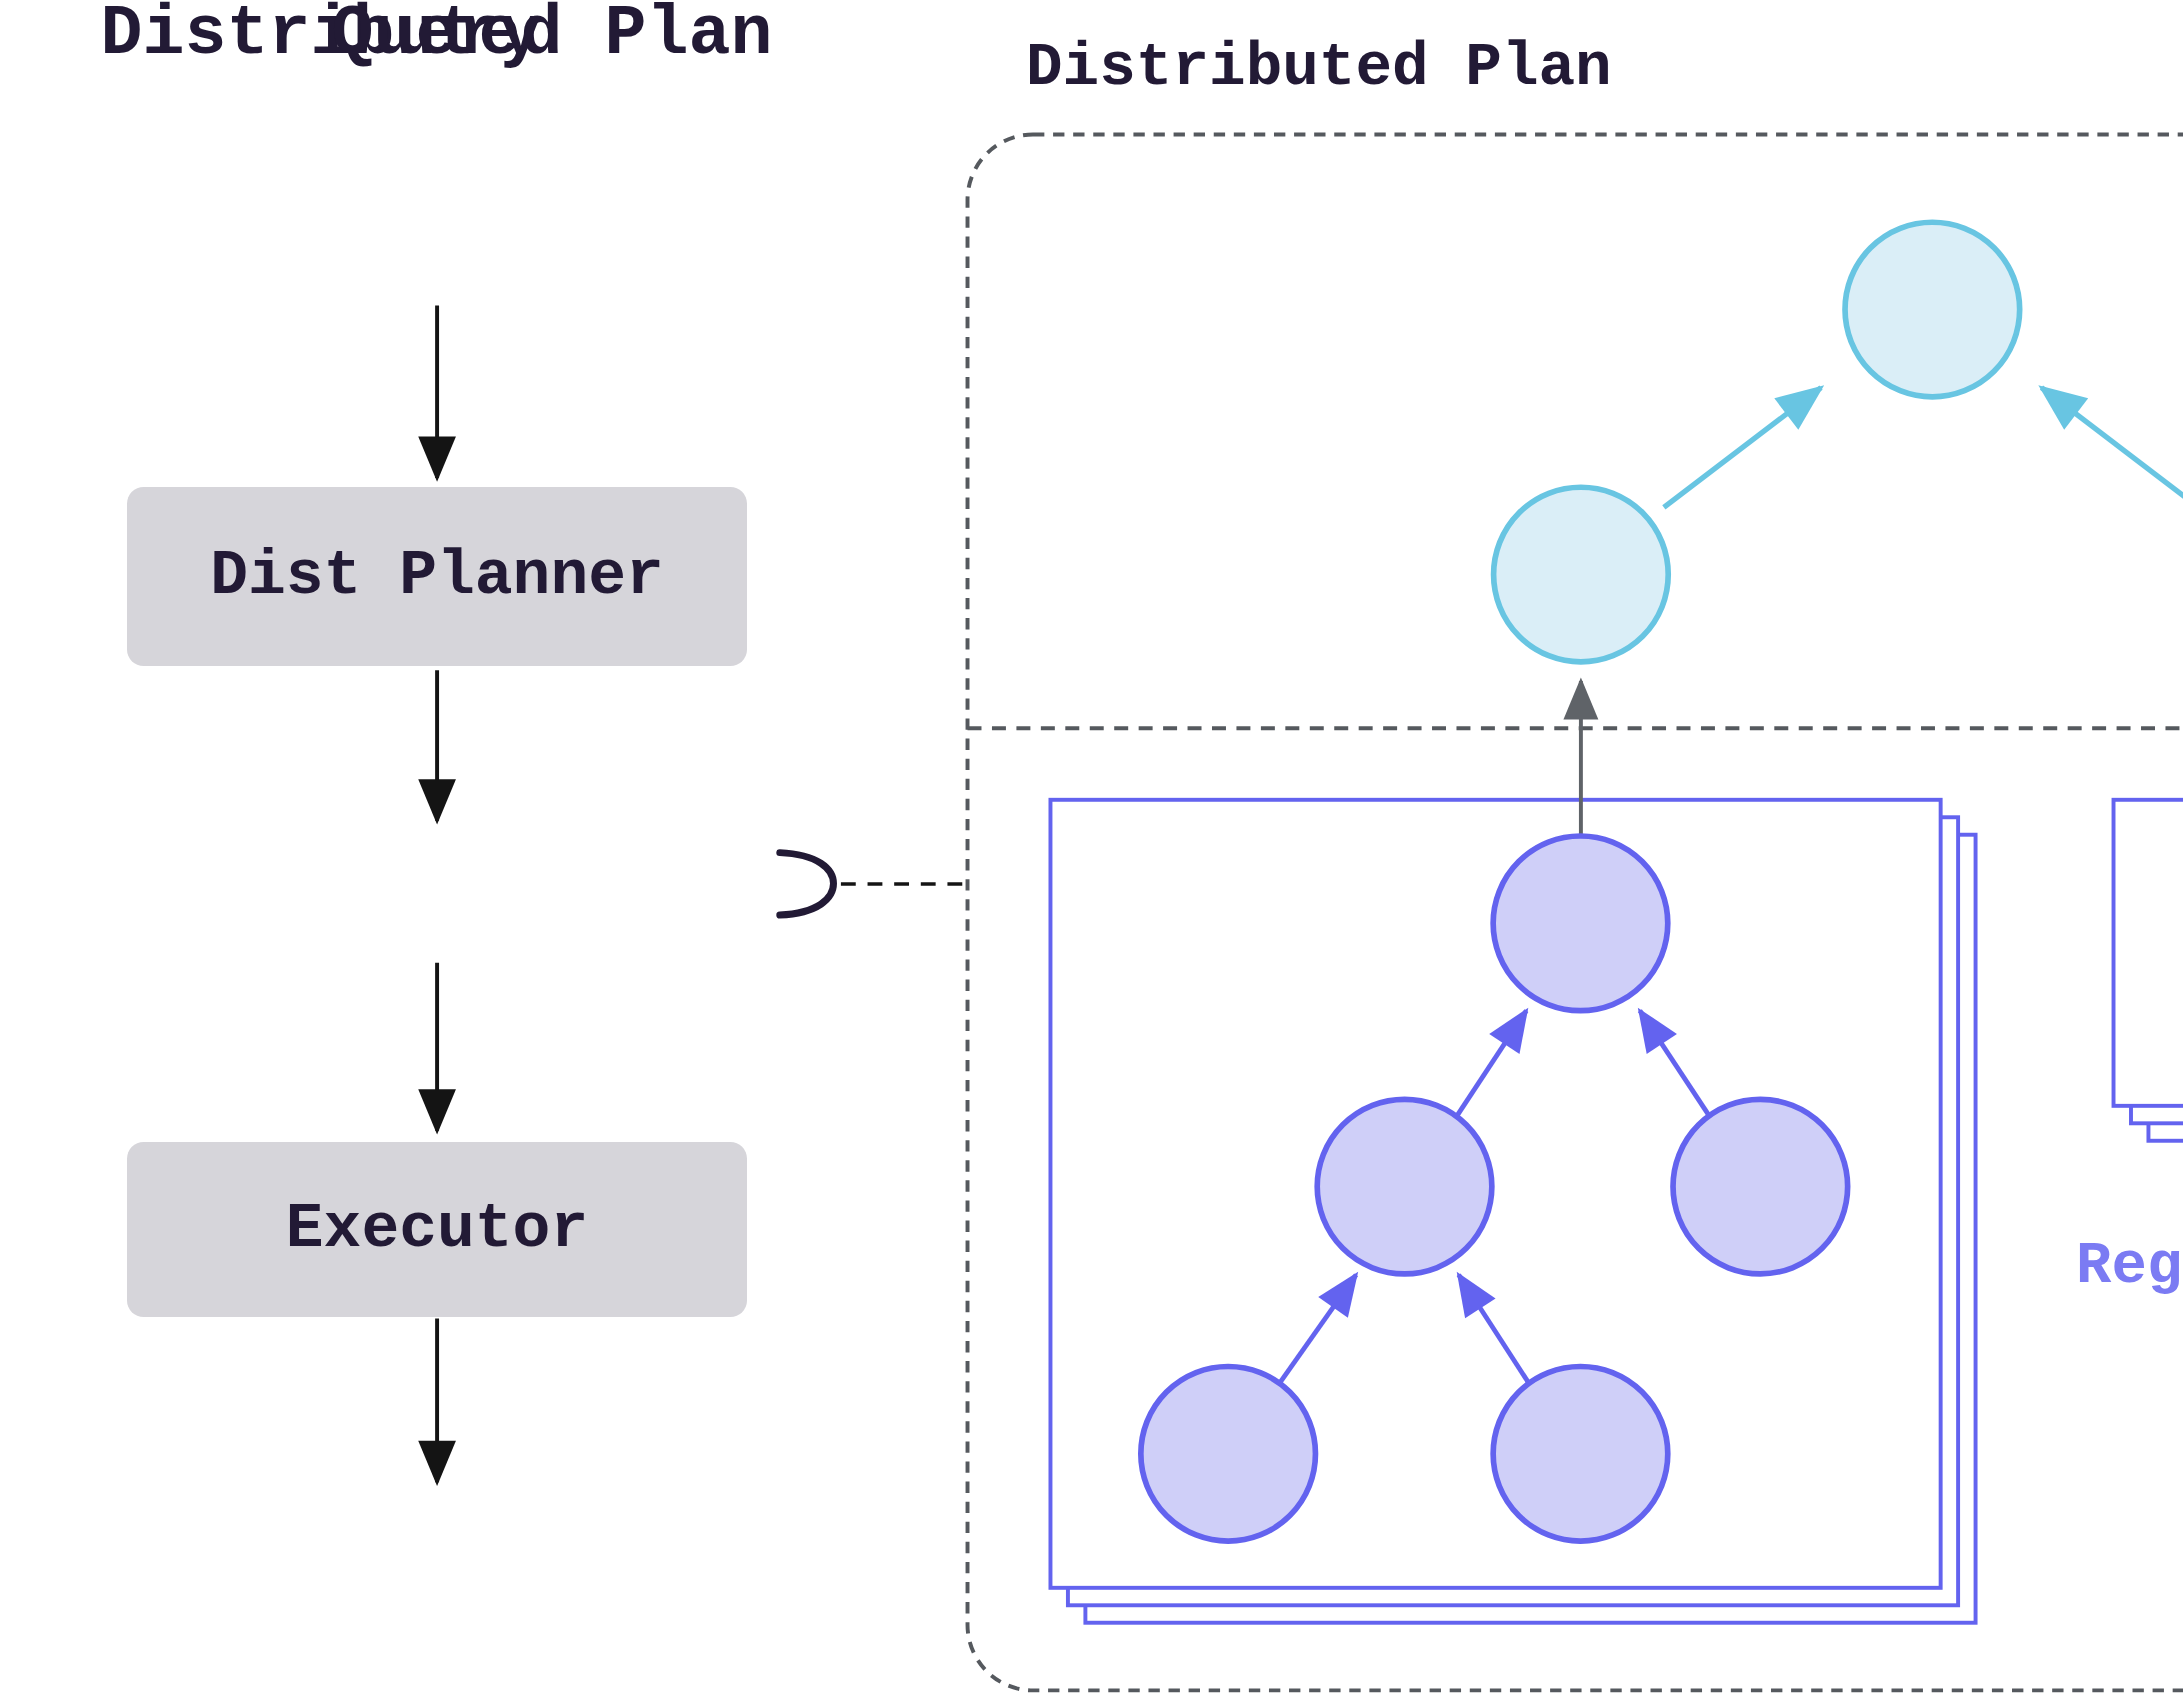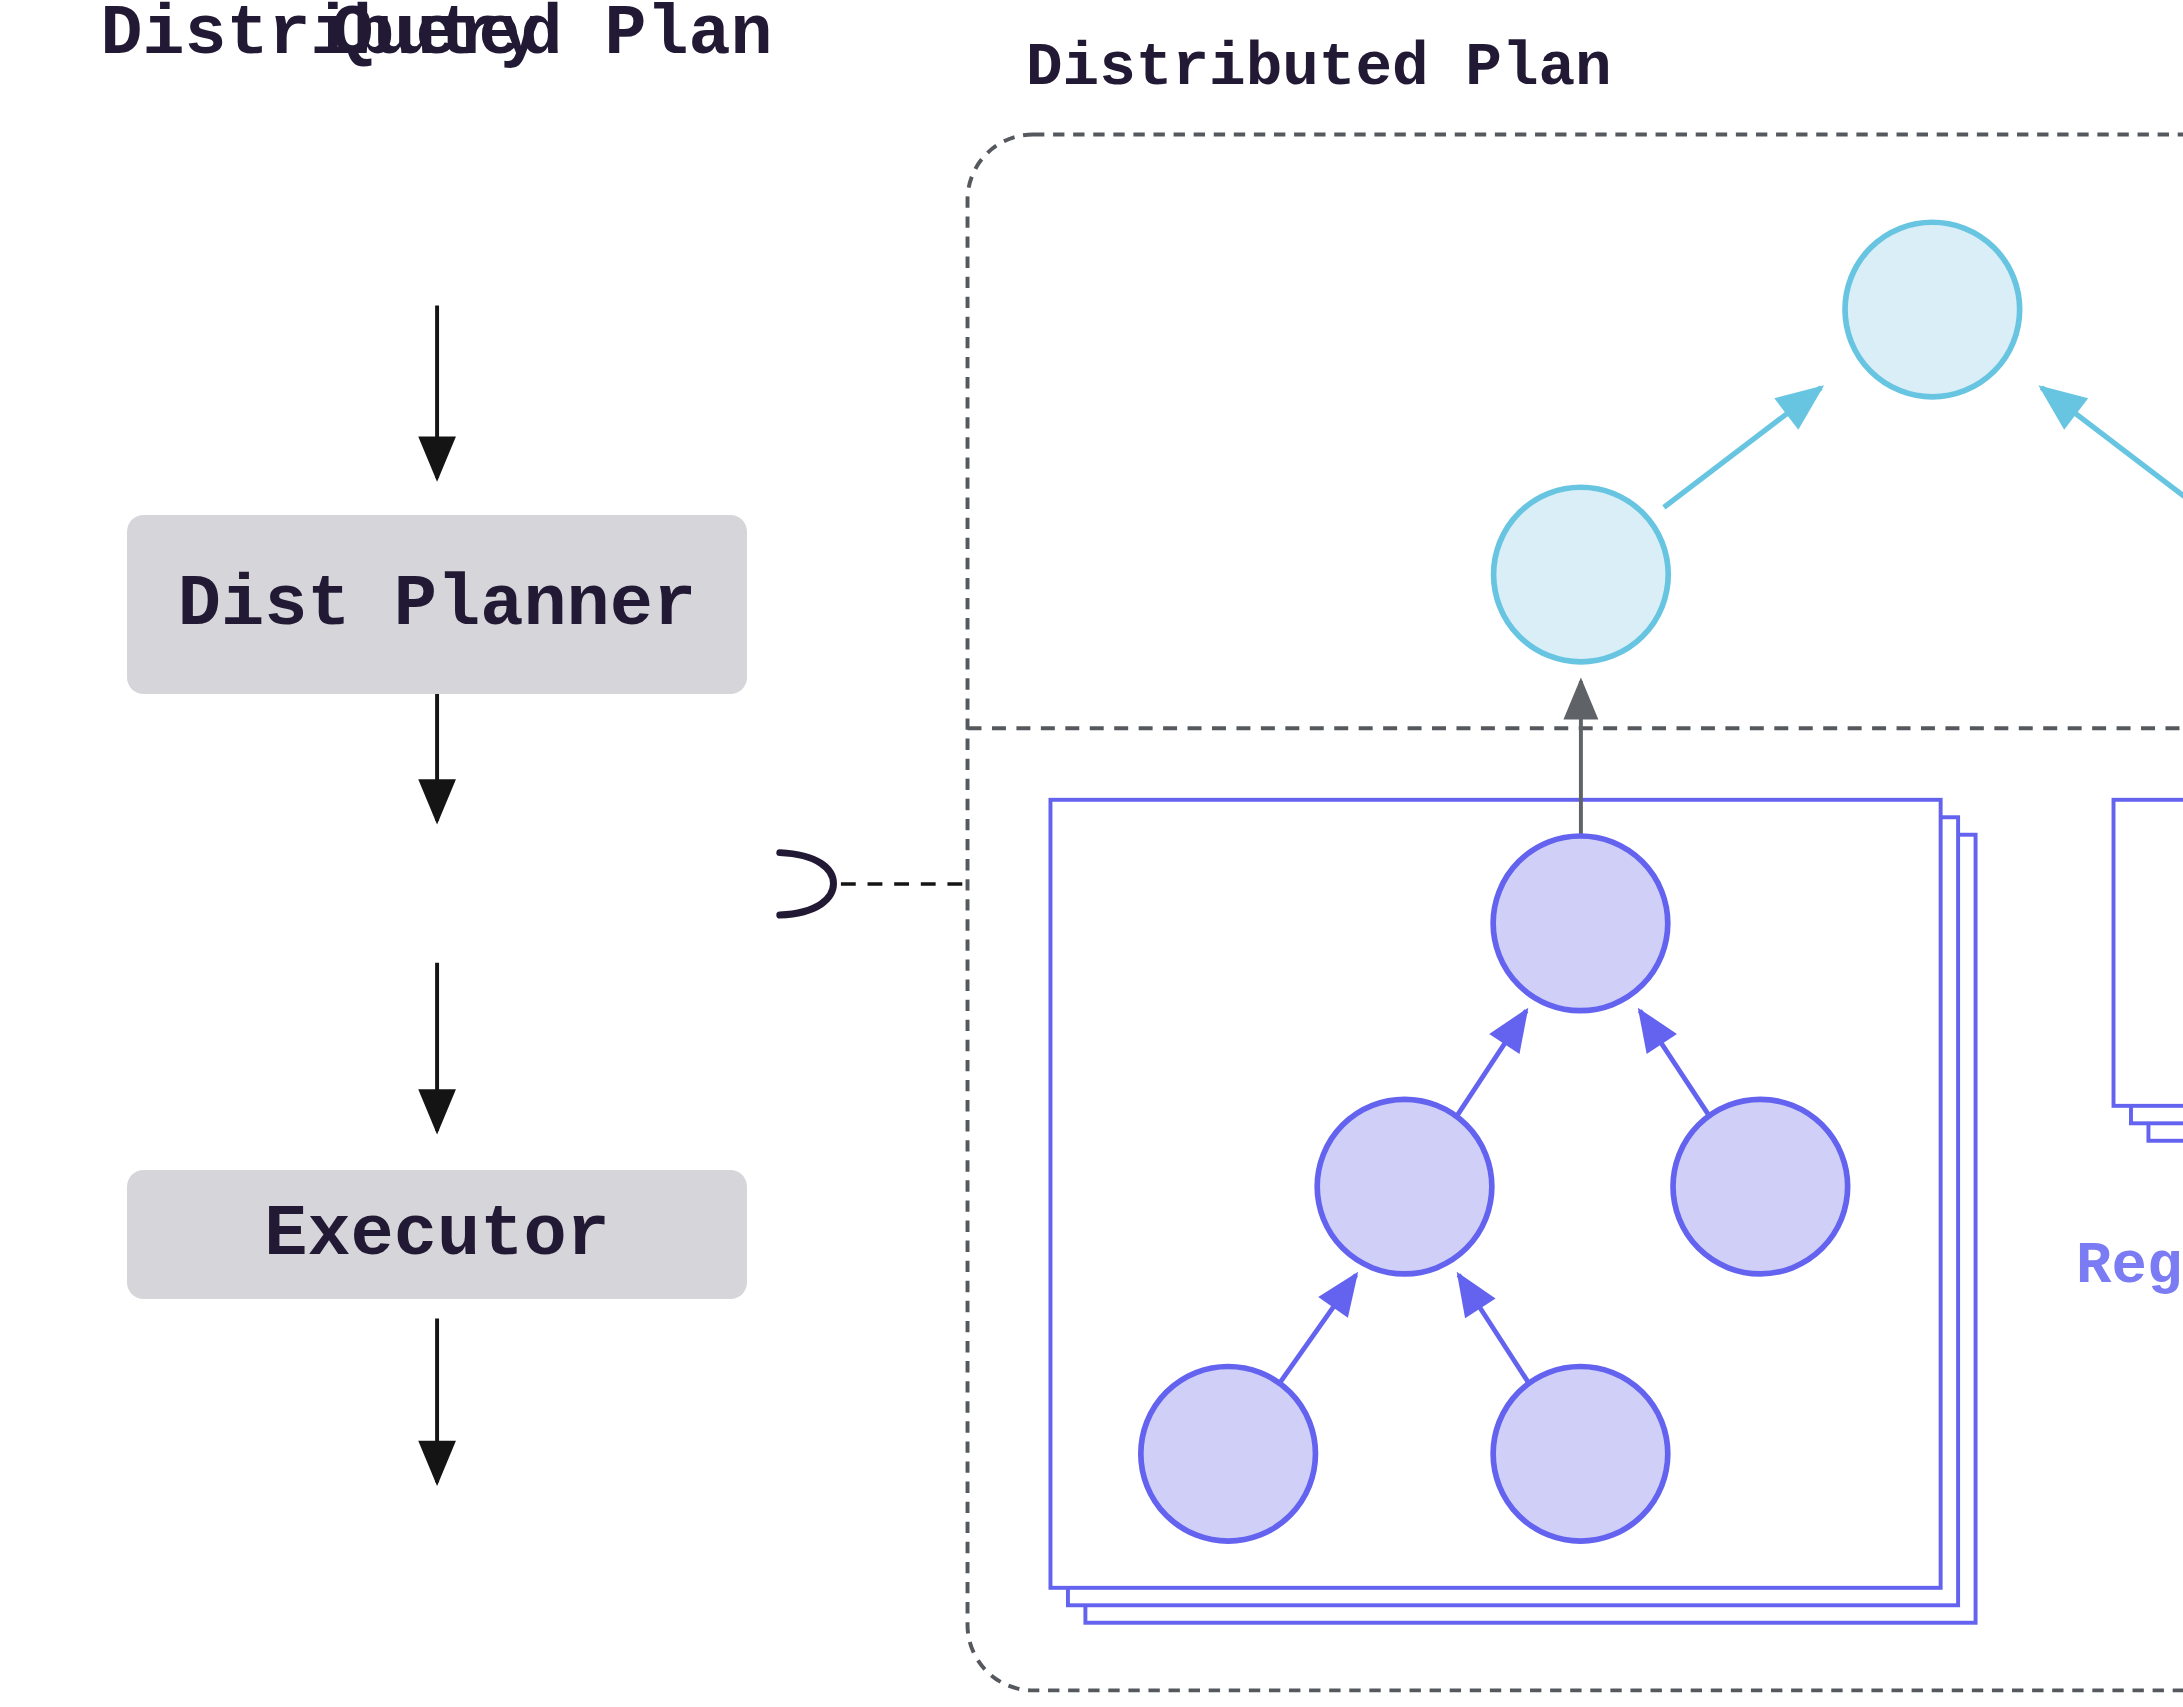--- a/index.html
+++ b/index.html
@@ -26,21 +26,21 @@
   #stage{position:absolute;left:0;top:0;width:3188px;height:1707px;}
   #diagram-svg{position:absolute;left:0;top:0;}
   .lbl{position:absolute;line-height:1;white-space:nowrap;}
   .lbl.center{text-align:center;}
   .fs160{font-size:70px;}
   .fs140{font-size:61px;}
   .fs135{font-size:59px;}
   .proc-box{
     position:absolute;background:var(--box-fill);
     border-radius:16.6px;display:flex;align-items:center;justify-content:center;
-    font-size:72px;color:var(--ink);margin-top:28px;
+    font-size:63px;color:var(--ink);
   }
   .regions-lbl{color:var(--regions-text);}
   
   .line-black{stroke:var(--arrow-black);stroke-width:9;fill:none;}
   .dash-connector{stroke:var(--arrow-black);stroke-width:8;stroke-dasharray:34 27;fill:none;}
   .brace{stroke:var(--ink);stroke-width:16;fill:none;stroke-linecap:round;}
   .container-rect{stroke:var(--container-border);stroke-width:9;stroke-dasharray:26 20;fill:none;}
   .divider{stroke:var(--container-border);stroke-width:9;stroke-dasharray:32 24;fill:none;}
   .line-gray{stroke:var(--gray-arrow);stroke-width:9;fill:none;}
   .line-cyan{stroke:var(--cyan-stroke);stroke-width:12;fill:none;}
@@ -118,21 +118,21 @@
     <circle class="node-indigo" cx="5228" cy="2112" r="195"></circle>
   </svg>
 
 
   <div class="proc-box" style="left:127px;top:487px;width:620px;height:179px;">
     <span>Dist Planner</span>
   </div>
 
   <div class="lbl center fs160" style="left:0;top:1950;width:873px;">Distributed Plan</div>
 
-  <div class="proc-box" style="left:127px;top:1142px;width:620px;height:129px;">
+  <div class="proc-box" style="left:127px;top:1142px;width:620px;height:175px;">
     <span>Executor</span>
   </div>
 
   <div class="lbl center fs160" style="left:0;top:3486;width:873px;">Query</div>
 
   <div class="lbl fs140" style="left:1026px;top:37px;">Distributed Plan</div>
 
   <div class="lbl center fs135 regions-lbl" style="left:2008px;top:1237px;width:384px;">Regions</div>
 
 </div>

